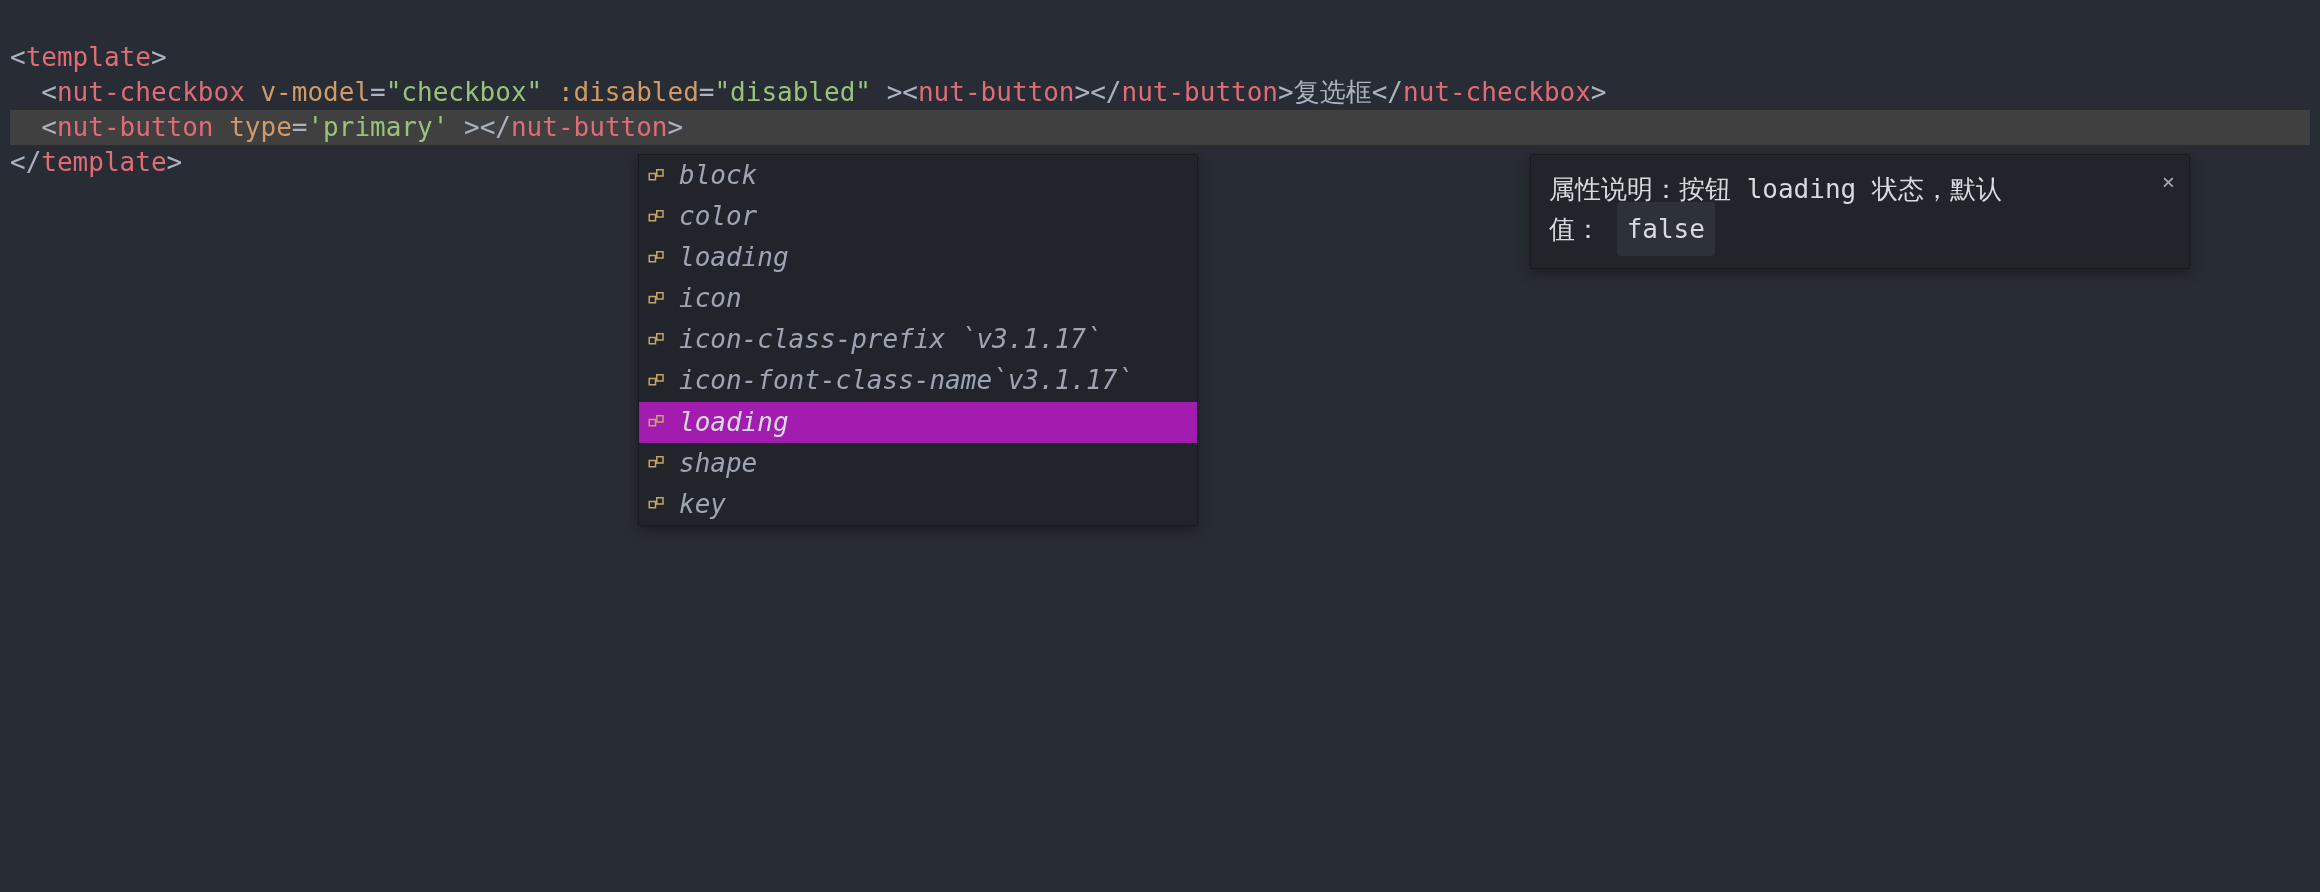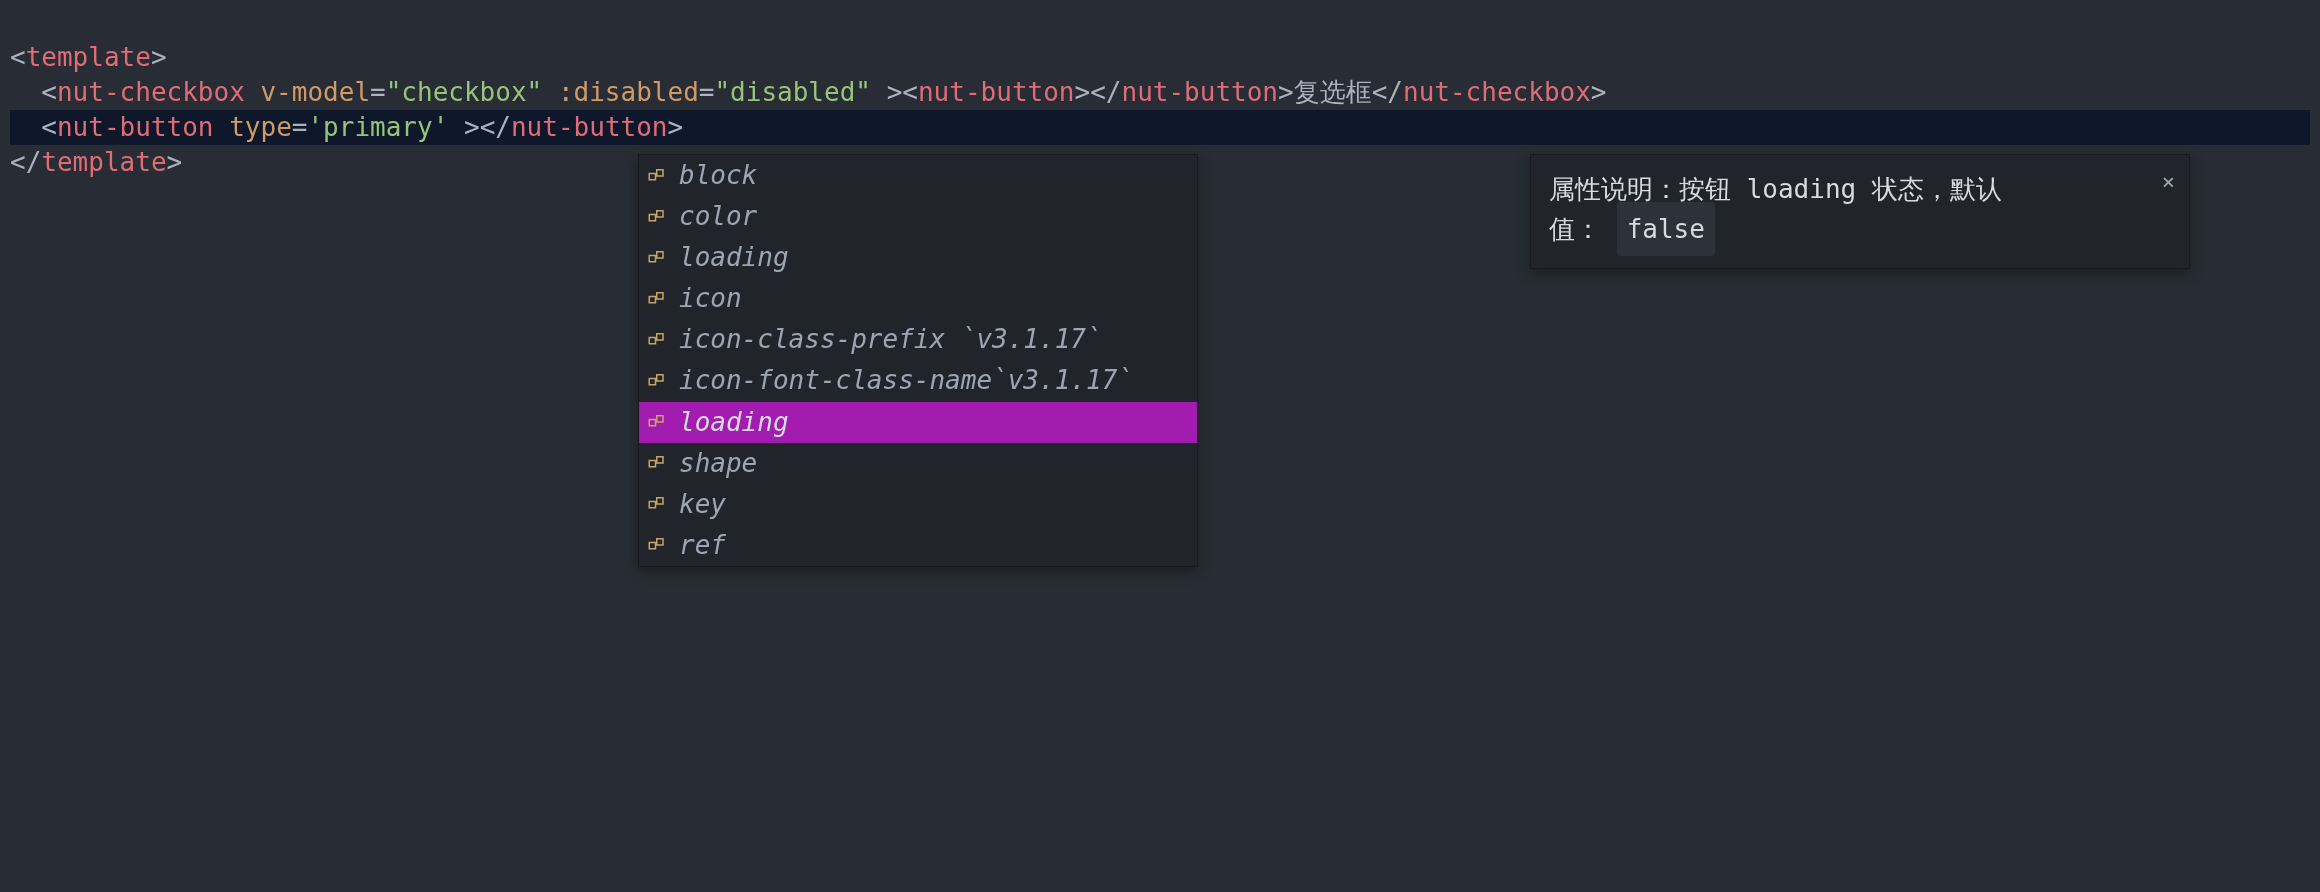--- a/index.html
+++ b/index.html
@@ -14,21 +14,21 @@
   }
   .editor {
     position: relative;
     padding: 40px 10px 10px 10px;
     line-height: 1.35;
   }
   .line {
     white-space: pre;
   }
   .line.highlight {
-    background: #0f172a;
+    background: #404040;
   }
   .tag { color: #e06c75; }
   .attr { color: #d19a66; }
   .punc { color: #abb2bf; }
   .str { color: #98c379; }
   .text { color: #abb2bf; }
   .indent-guide { color: #3b4048; }
 
   
   .suggest {
@@ -189,30 +189,20 @@
       <div class="item">
         <span class="sicon">
           <svg width="20" height="20" viewBox="0 0 16 16">
             <rect x="1" y="6" width="5" height="5" fill="none" stroke="#c5a465" stroke-width="1.2"></rect>
             <rect x="7" y="3" width="5" height="5" fill="none" stroke="#c5a465" stroke-width="1.2"></rect>
             <line x1="6" y1="8.5" x2="7" y2="5.5" stroke="#c5a465" stroke-width="1.2"></line>
           </svg>
         </span>
         <span>key</span>
       </div>
-      <div class="item">
-        <span class="sicon">
-          <svg width="20" height="20" viewBox="0 0 16 16">
-            <rect x="1" y="6" width="5" height="5" fill="none" stroke="#c5a465" stroke-width="1.2"></rect>
-            <rect x="7" y="3" width="5" height="5" fill="none" stroke="#c5a465" stroke-width="1.2"></rect>
-            <line x1="6" y1="8.5" x2="7" y2="5.5" stroke="#c5a465" stroke-width="1.2"></line>
-          </svg>
-        </span>
-        <span>ref</span>
-      </div>
     </div>
 
   <div class="tooltip">
     <span class="close">×</span>
     <div>属性说明：按钮 loading 状态，默认</div>
     <div>
       <span>值：</span>
       <code>false</code>
     </div>
   </div>

